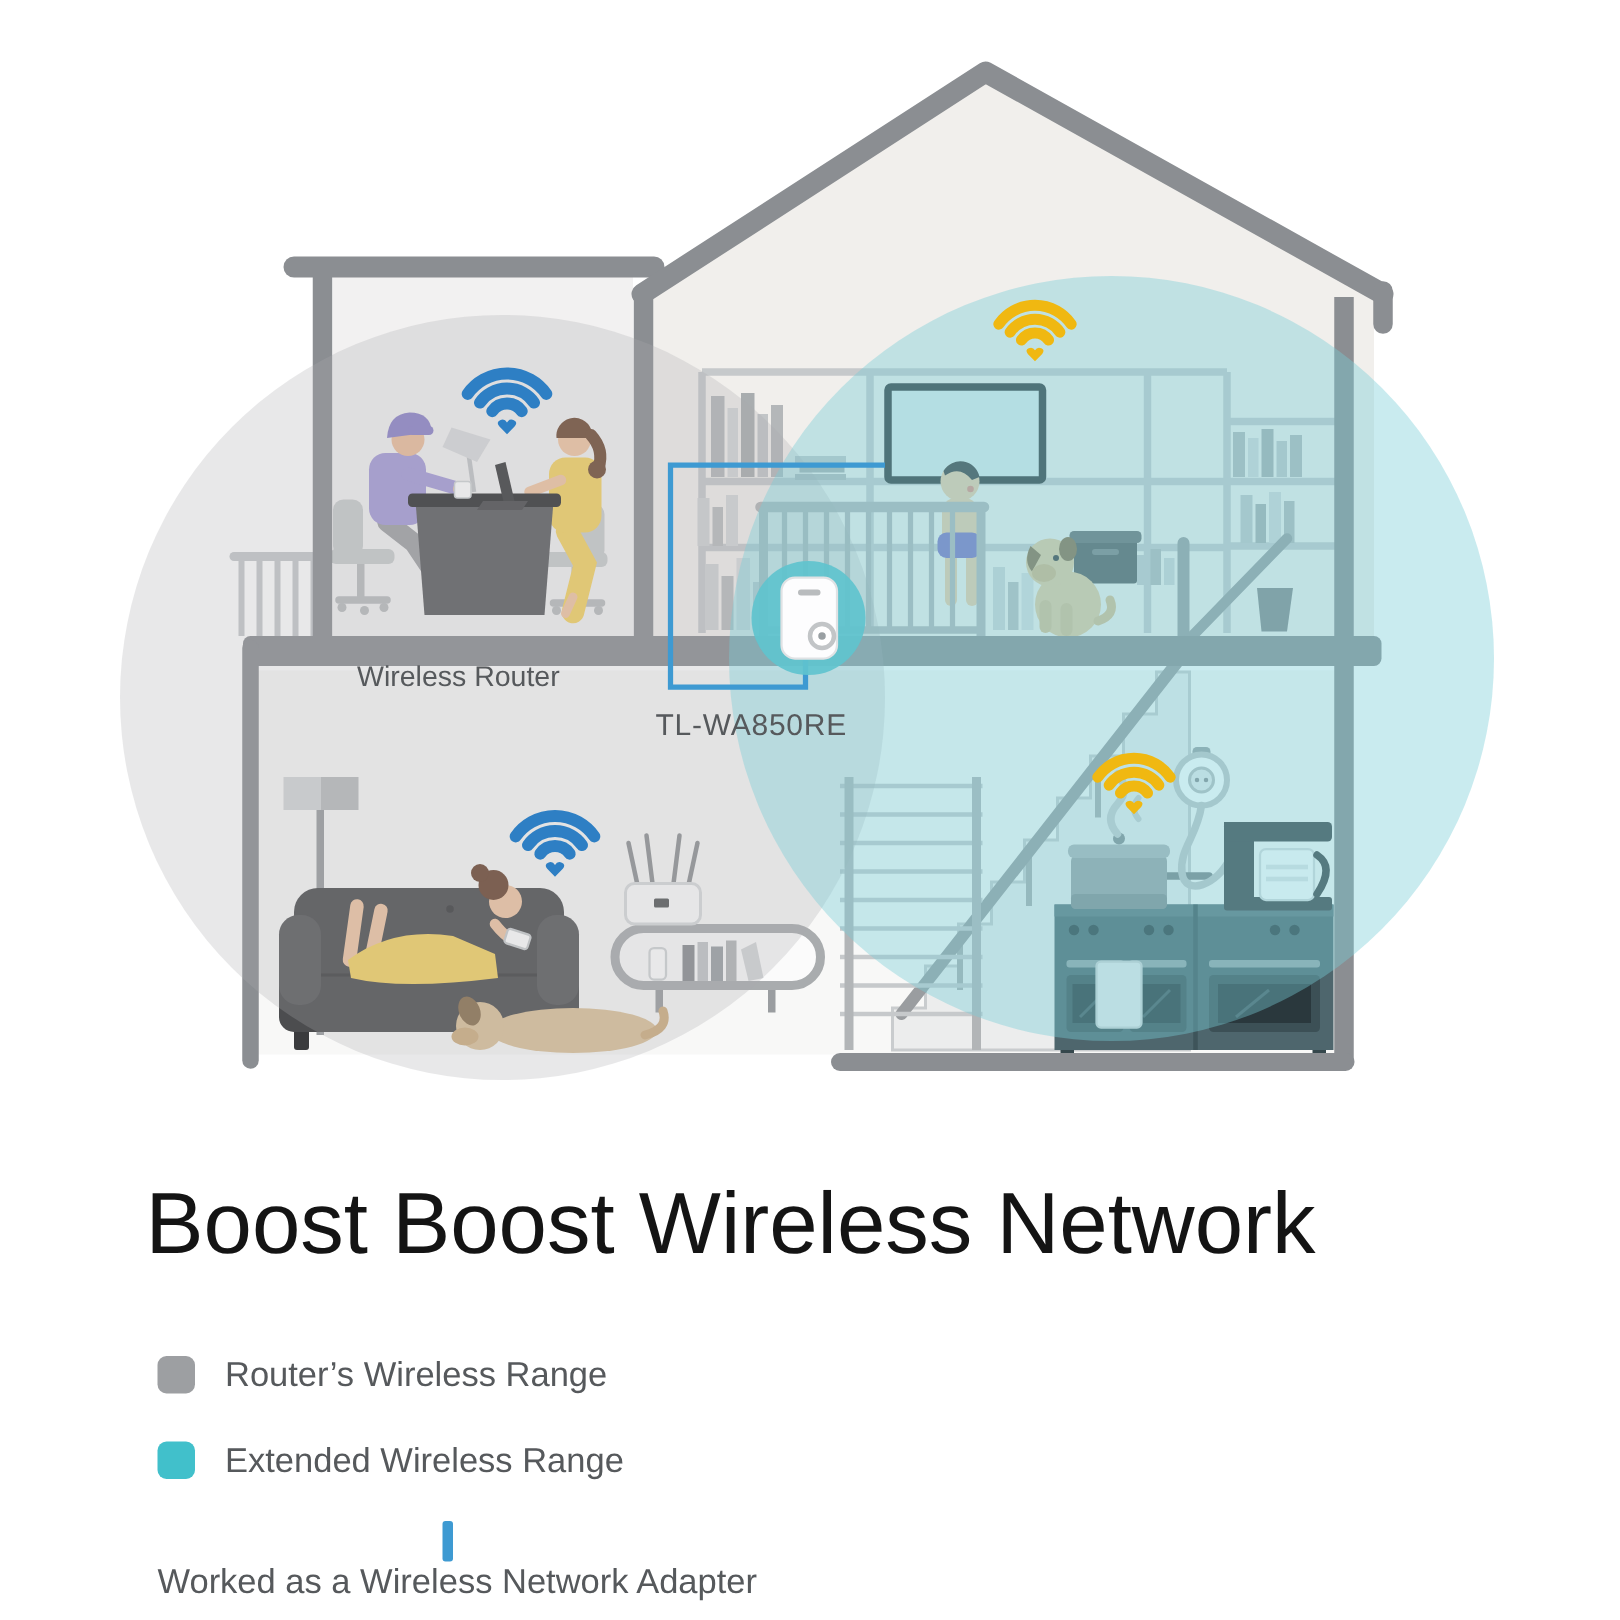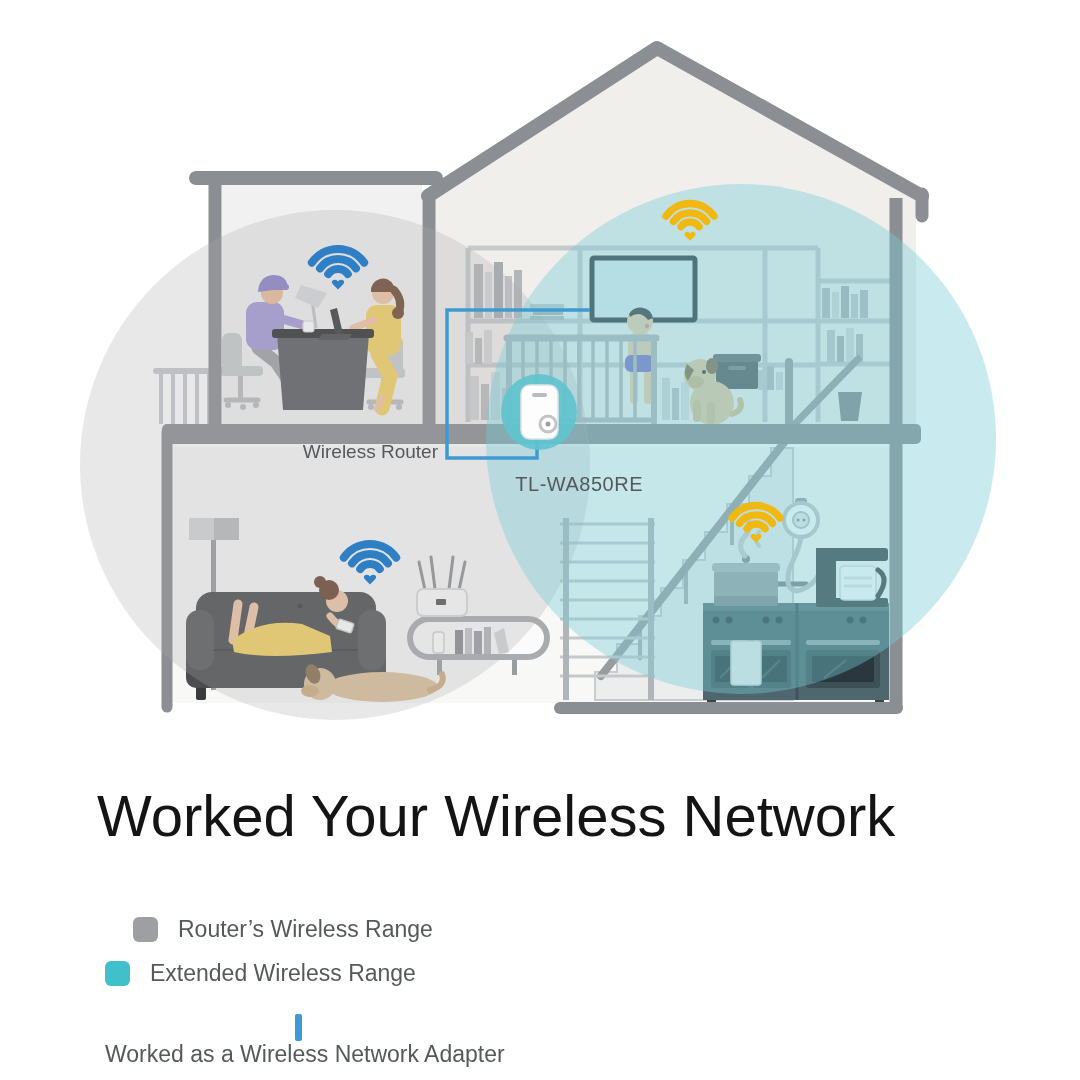--- a/index.html
+++ b/index.html
@@ -1,27 +1,27 @@
 <!DOCTYPE html>
 <html><head>
 <meta charset="utf-8">
 <style>
   html,body{margin:0;padding:0;background:#ffffff;}
   .canvas{position:relative;width:1080px;height:1080px;background:#ffffff;overflow:hidden;
           font-family:"Liberation Sans", sans-serif;}
   .illustration{position:absolute;left:0;top:0;width:1080px;height:765px;}
   .illustration svg{position:absolute;left:0;top:0;}
-  .scene-label{position:absolute;color:#56595c;text-align:right;}
+  .scene-label{position:absolute;color:#56595c;text-align:left;}
   .label-router{left:238px;top:441px;width:200px;font-size:19px;}
   .label-extender{left:437px;top:473px;width:206px;font-size:20px;letter-spacing:.5px;}
   .page-title{position:absolute;left:97px;top:782px;margin:0;font-size:58px;font-weight:400;
               color:#141414;letter-spacing:0;white-space:nowrap;}
   .legend{position:absolute;left:105px;top:901px;width:700px;}
   .legend-row{position:absolute;left:0;display:flex;align-items:center;height:30px;}
-  .legend-row.r0{top:13px;margin-left:28px;}
+  .legend-row.r0{top:0;}
   .legend-row.r1{top:57px;}
   .legend-row.r2{top:113px;flex-direction:column;}
   .swatch{display:inline-block;flex:none;}
   .sw-square{width:25px;height:25px;border-radius:6px;margin-right:20px;}
   .sw-gray{background:#9d9fa2;}
   .sw-teal{background:#41c0cb;}
   .sw-bar{width:7px;height:27px;border-radius:2px;background:#3e9ad2;margin-right:13px;}
   .legend-label{font-size:23px;color:#56595c;white-space:nowrap;}
 </style>
 </head>
@@ -364,21 +364,21 @@
       <use href="#wifi" x="0" y="0" transform="translate(338,281)" style="color:#2e7fc4"></use>
       <use href="#wifi" x="0" y="0" transform="translate(370,576)" style="color:#2e7fc4"></use>
       <use href="#wifi" x="0" y="0" transform="translate(690,233) scale(0.92)" style="color:#f0b811"></use>
       <use href="#wifi" x="0" y="0" transform="translate(756,535) scale(0.92)" style="color:#f0b811"></use>
     </svg>
 
     <div class="scene-label label-router">Wireless Router</div>
     <div class="scene-label label-extender">TL-WA850RE</div>
   </div>
 
-  <h1 class="page-title">Worked Your Wireless Network</h1>
+  <h1 class="page-title">Boost Boost Wireless Network</h1>
 
   <div class="legend">
     <div class="legend-row r0">
       <span class="swatch sw-square sw-gray"></span>
       <span class="legend-label">Router’s Wireless Range</span>
     </div>
     <div class="legend-row r1">
       <span class="swatch sw-square sw-teal"></span>
       <span class="legend-label">Extended Wireless Range</span>
     </div>

